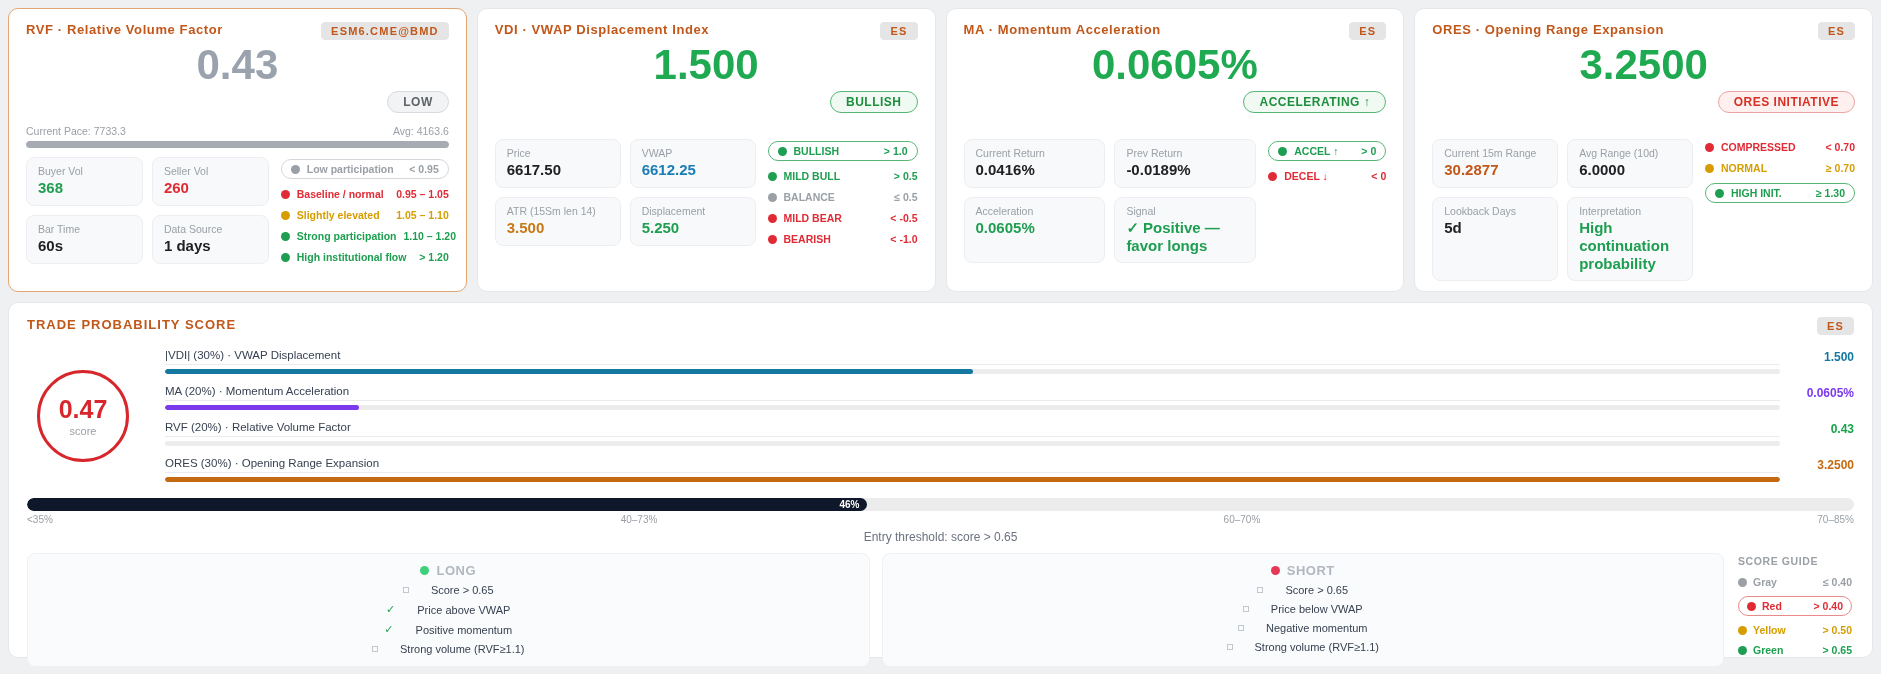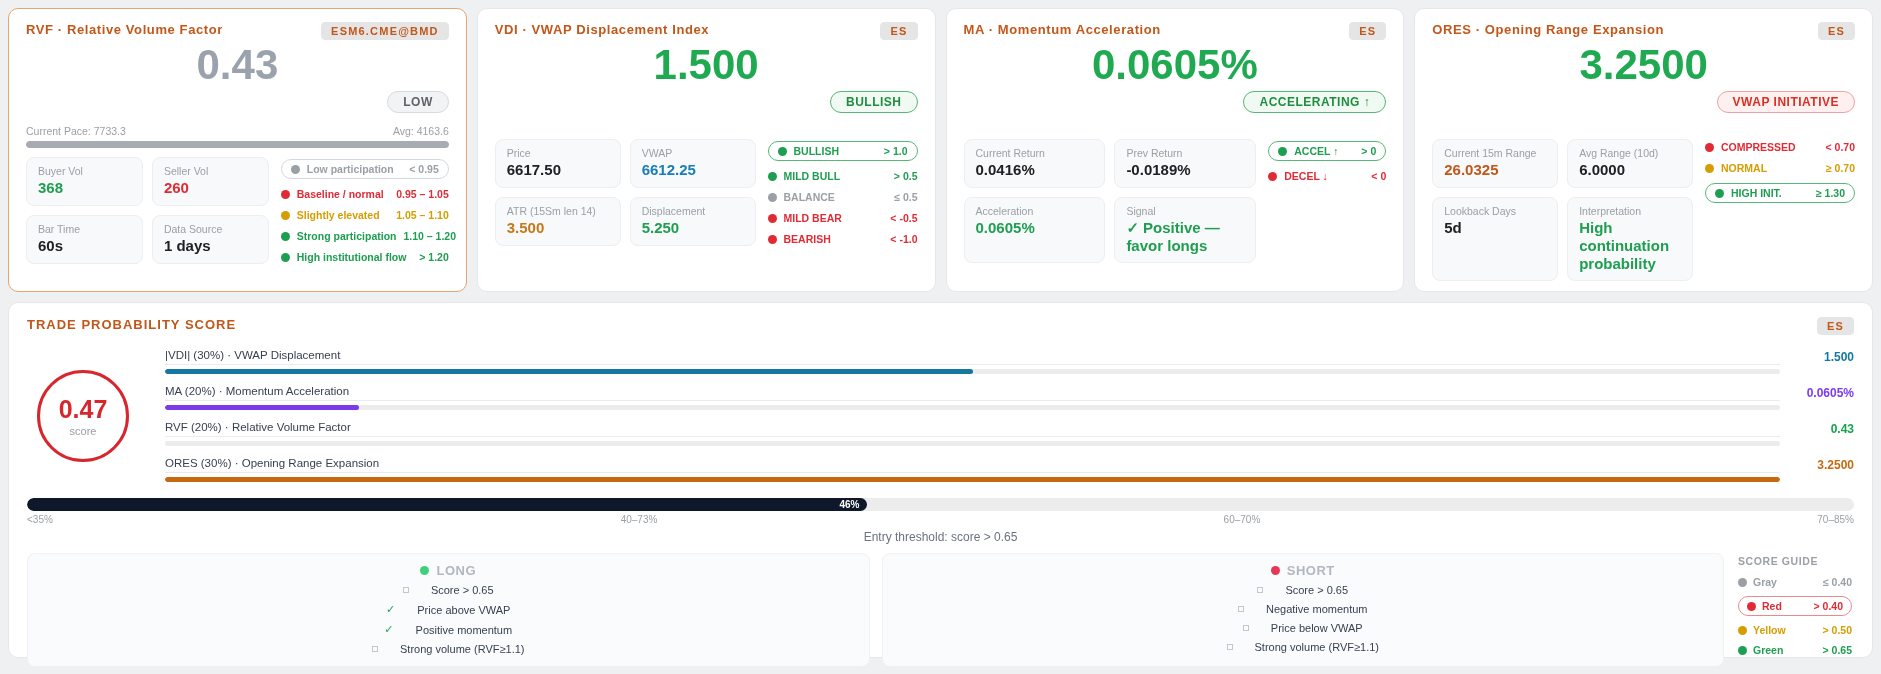--- a/index.html
+++ b/index.html
@@ -231,26 +231,26 @@
             </div>
           </div>
         </div>
       </div>
       <div class="card">
         <div class="card-head">
           <div class="card-title">ORES · Opening Range Expansion</div>
           <div class="badge">ES</div>
         </div>
         <div class="big-value" style="color: rgb(31, 170, 82);">3.2500</div>
-        <div class="pill-wrap"><span class="pill" style="color: rgb(217, 48, 37); background: rgb(253, 240, 239); border-width: 1px; border-style: solid; border-color: rgb(237, 164, 164);">VWAP INITIATIVE</span></div>
+        <div class="pill-wrap"><span class="pill" style="color: rgb(217, 48, 37); background: rgb(253, 240, 239); border-width: 1px; border-style: solid; border-color: rgb(237, 164, 164);">ORES INITIATIVE</span></div>
         <div class="card-body no-pace">
           <div class="fields-grid">
             <div class="field-box">
               <div class="field-label">Current 15m Range</div>
-              <div class="field-value" style="color: rgb(194, 87, 26);">26.0325</div>
+              <div class="field-value" style="color: rgb(194, 87, 26);">30.2877</div>
             </div>
             <div class="field-box">
               <div class="field-label">Avg Range (10d)</div>
               <div class="field-value" style="color: rgb(32, 33, 36);">6.0000</div>
             </div>
             <div class="field-box">
               <div class="field-label">Lookback Days</div>
               <div class="field-value" style="color: rgb(32, 33, 36);">5d</div>
             </div>
             <div class="field-box">
@@ -373,25 +373,25 @@
             <span class="dot" style="background: rgb(230, 55, 87);"></span>
             <span>SHORT</span>
           </div>
           <div class="side-items">
             <div class="side-item">
               <span class="mark-box"></span>
               <span>Score &gt; 0.65</span>
             </div>
             <div class="side-item">
               <span class="mark-box"></span>
+              <span>Price below VWAP</span>
+            </div>
+            <div class="side-item">
+              <span class="mark-box"></span>
               <span>Negative momentum</span>
-            </div>
-            <div class="side-item">
-              <span class="mark-box"></span>
-              <span>Price below VWAP</span>
             </div>
             <div class="side-item">
               <span class="mark-box"></span>
               <span>Strong volume (RVF≥1.1)</span>
             </div>
           </div>
         </div>
       <div class="score-guide" id="score-guide">
           <div class="guide-title">SCORE GUIDE</div>
           <div class="guide-items">

